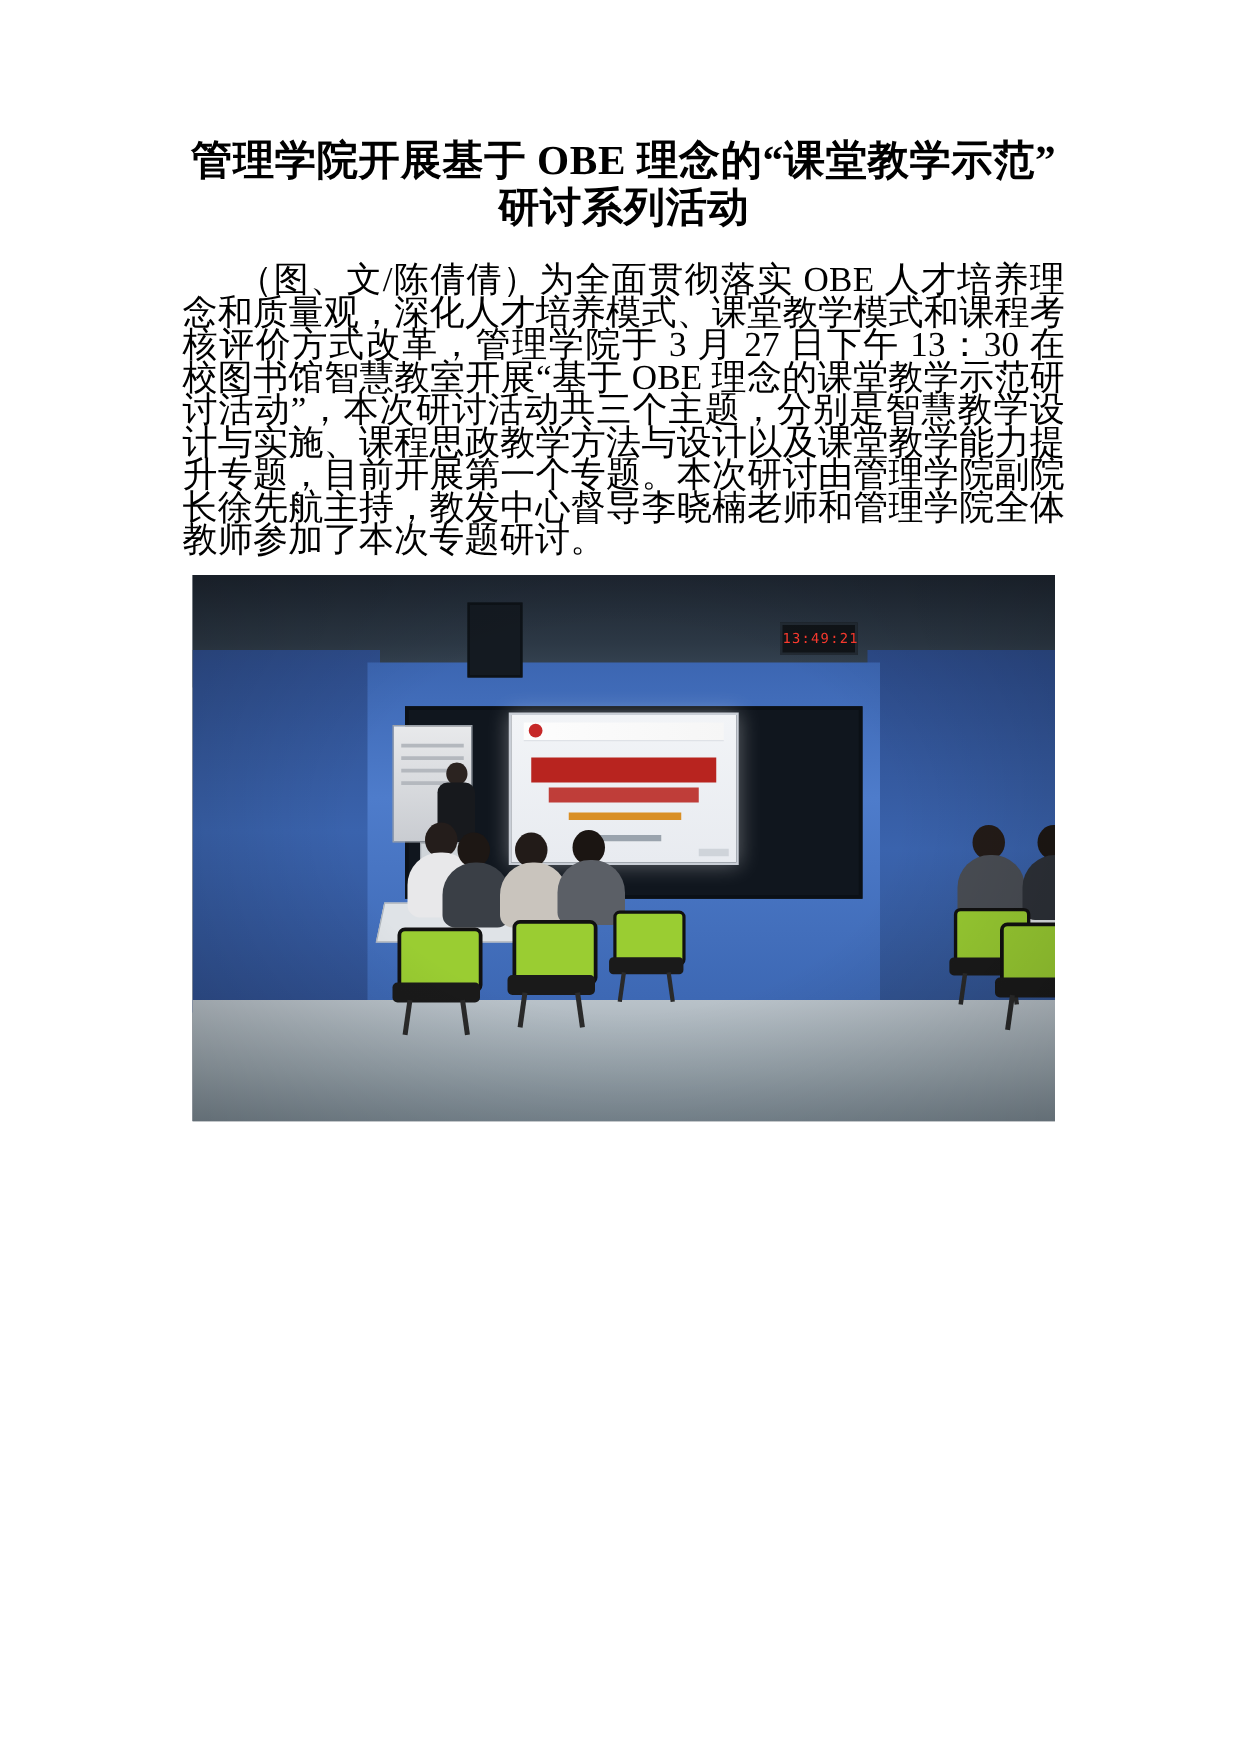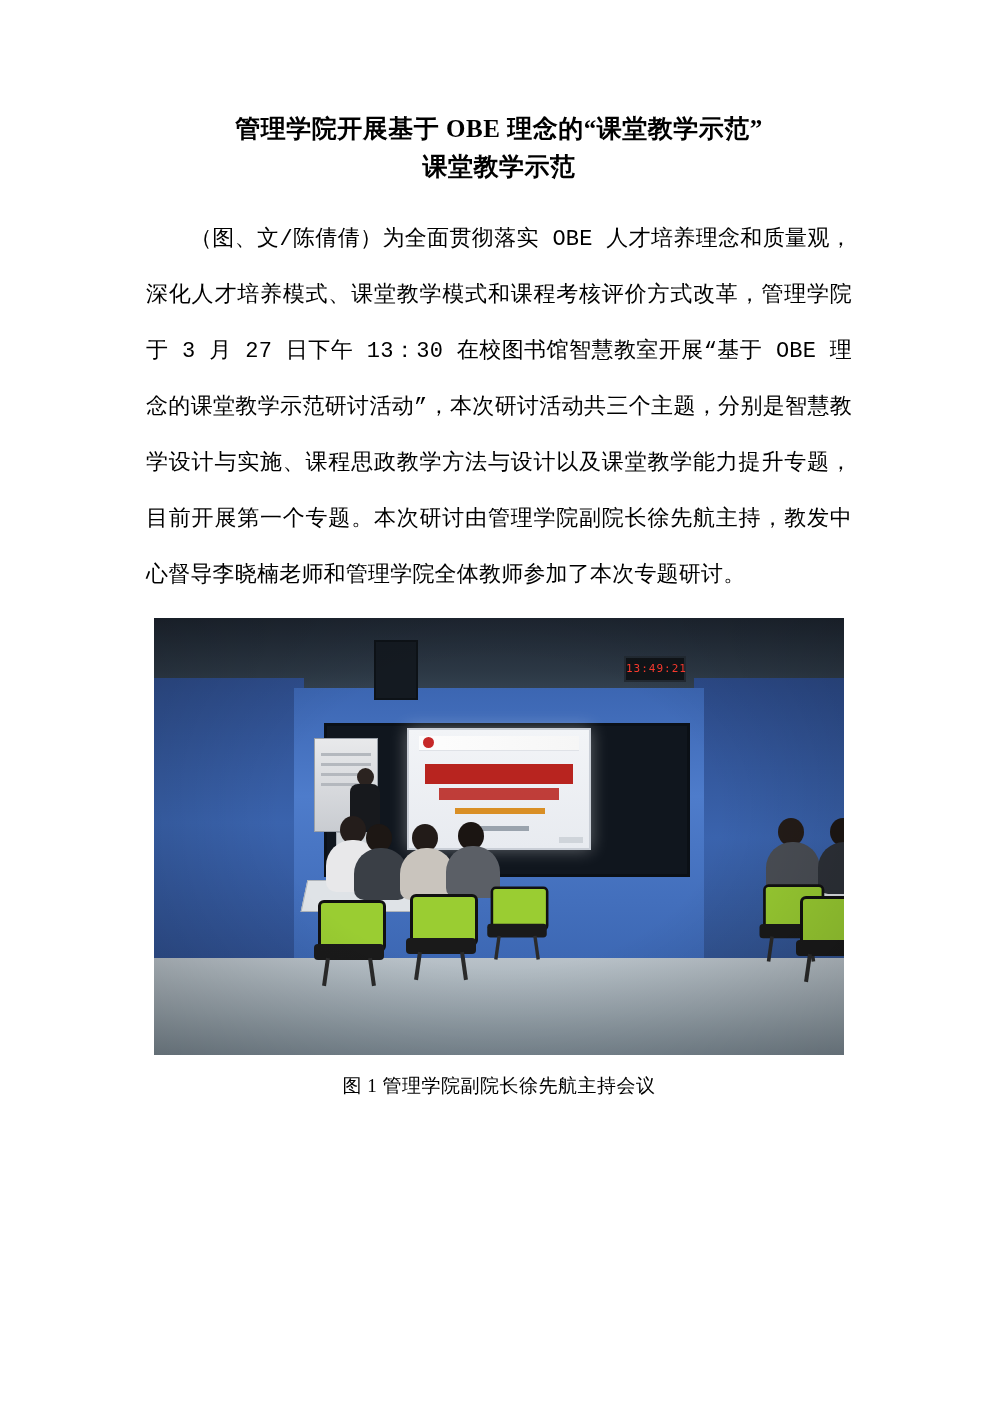--- a/index.html
+++ b/index.html
@@ -24,37 +24,36 @@
   }
   .content {
     position: absolute;
     left: 146px;
     top: 110px;
     width: 706px;
   }
   .doc-title {
     text-align: center;
     font-weight: bold;
-    font-size: 25px;
+    font-size: 33px;
     line-height: 38px;
     letter-spacing: 0.5px;
     margin: 0 0 4px 0;
     font-family: "Liberation Serif", "DejaVu Serif", serif;
   }
   .doc-title .line2 {
     display: block;
   }
   .para {
-    font-size: 22px;
-    line-height: 56px;
+    font-size: 28px;
+    line-height: 26px;
     text-align: justify;
     text-justify: inter-ideograph;
     margin: 16px 0 0 0;
     letter-spacing: 0.2px;
-    font-family: Liberation Mono, monospace;
   }
   .para.first {
     text-indent: 44px;
     margin-top: 26px;
   }
   .para.second {
     text-indent: 44px;
     margin-top: 10px;
   }
   .figure {
@@ -226,21 +225,21 @@
   }
 </style>
 </head>
 <body>
 
 <div class="page">
   <div class="content">
 
     <h1 class="doc-title">
       <span>管理学院开展基于 OBE 理念的“课堂教学示范”</span>
-      <span class="line2">课堂教学示范</span>
+      <span class="line2">研讨系列活动</span>
     </h1>
 
     <p class="para first">（图、文/陈倩倩）为全面贯彻落实 OBE 人才培养理念和质量观，深化人才培养模式、课堂教学模式和课程考核评价方式改革，管理学院于 3 月 27 日下午 13：30 在校图书馆智慧教室开展“基于 OBE 理念的课堂教学示范研讨活动”，本次研讨活动共三个主题，分别是智慧教学设计与实施、课程思政教学方法与设计以及课堂教学能力提升专题，目前开展第一个专题。本次研讨由管理学院副院长徐先航主持，教发中心督导李晓楠老师和管理学院全体教师参加了本次专题研讨。</p>
 
     <div class="figure">
       <div class="photo">
         <div class="scene">
           <div class="ceiling"></div>
           <div class="wall-left"></div>
           <div class="wall-right"></div>
@@ -333,18 +332,17 @@
             </div>
           <div class="chair c5">
               <div class="back"></div>
               <div class="seat"></div>
               <div class="leg l1"></div>
             </div>
 
           <div class="vignette"></div>
         </div>
       </div>
-      <div class="caption">图 1 管理学院副院长徐先航主持会议</div>
     </div>
 
 
   </div>
 </div>
 
 </body></html>

